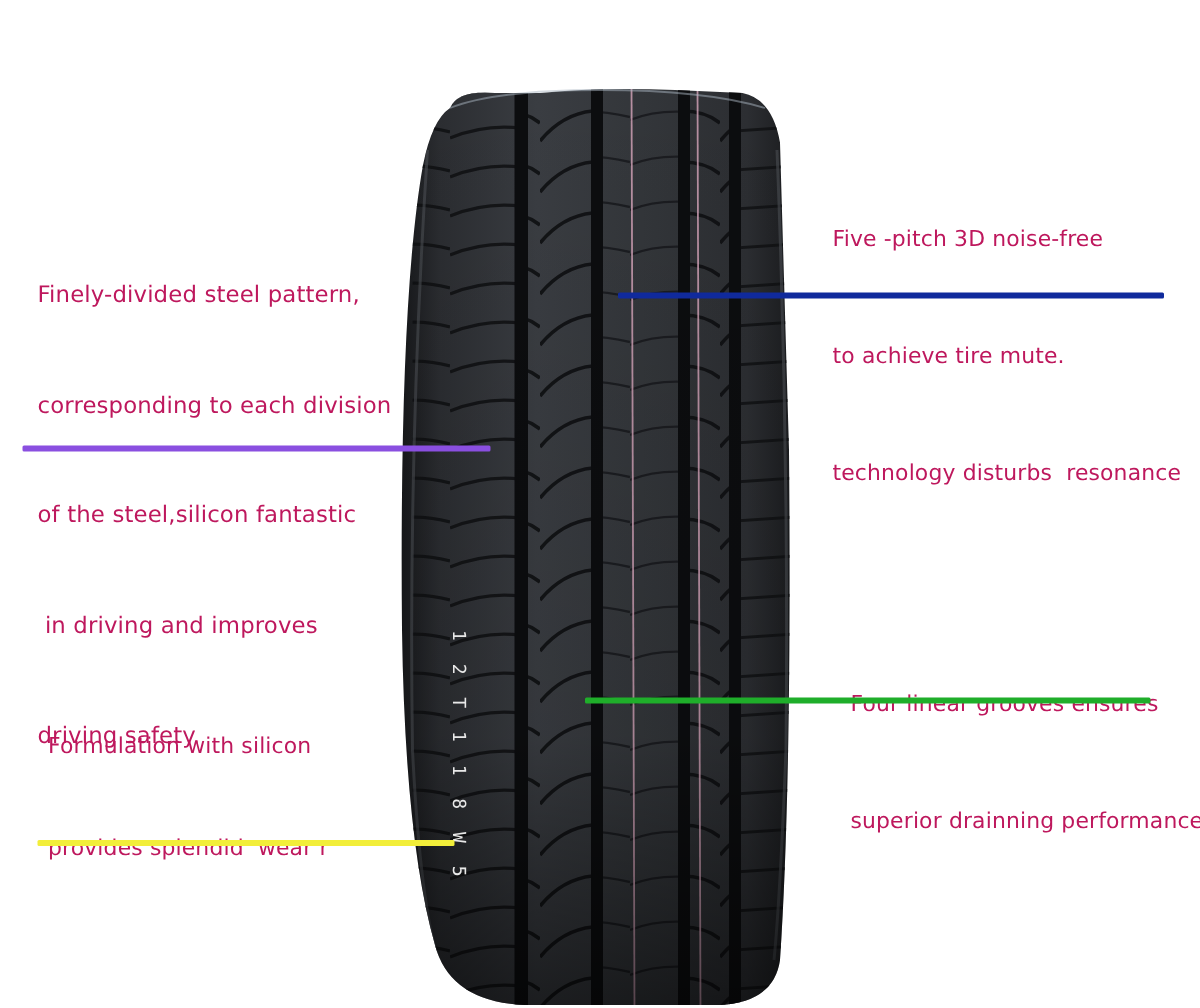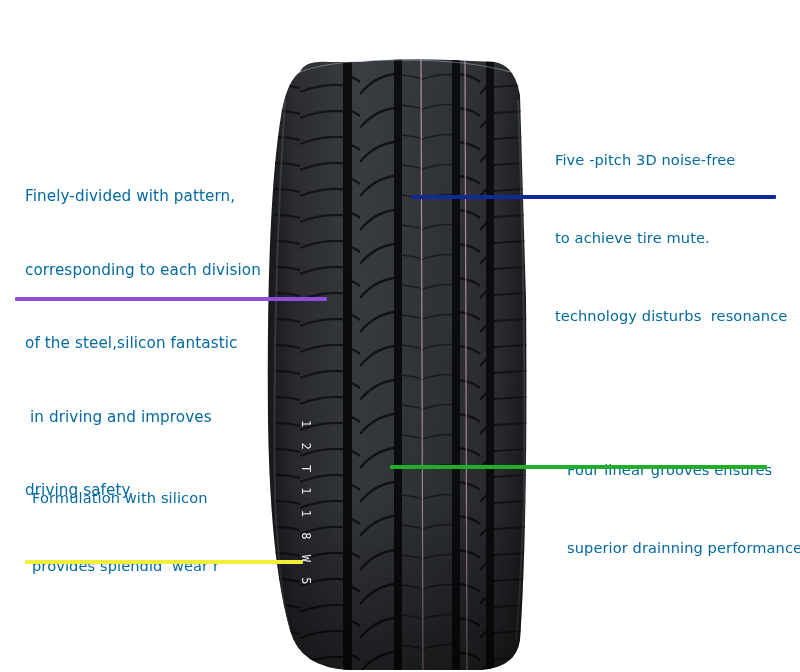--- a/index.html
+++ b/index.html
@@ -1,19 +1,19 @@
 <!DOCTYPE html>
 <html><head>
 <meta charset="utf-8">
 <style>
   html, body { margin: 0; padding: 0; background: #ffffff; }
   body { width: 800px; height: 672px; position: relative; overflow: hidden;
          font-family: "DejaVu Sans", "Liberation Sans", sans-serif; color: #1a1a1a; }
   .tire-wrap { position: absolute; left: 0; top: 0; width: 800px; height: 672px; }
-  .annot { position: absolute; font-size: 15.2px; line-height: 24.5px; color: #0369a1; white-space: pre; letter-spacing: 0.1px; }
+  .annot { position: absolute; font-size: 15.2px; line-height: 24.5px; color: #be185d; white-space: pre; letter-spacing: 0.1px; }
   .annot.small { font-size: 14.6px; line-height: 22.5px; }
   .annot.right { font-size: 14.6px; line-height: 26px; }
   .leader { position: absolute; height: 4px; border-radius: 1px; }
 </style>
 </head>
 <body>
 
 <div class="tire-wrap">
   <svg width="800" height="672" viewBox="0 0 800 672">
     <defs>
@@ -76,21 +76,21 @@
       <g fill="#e8e8e8" font-family="DejaVu Sans Mono, monospace" font-size="12">
         <text x="302" y="420" transform="rotate(90 302 420)" letter-spacing="4">1 2 T  1 1 8  W  5</text>
       </g>
     </g>
 
     <path d="M 300 72 Q 330 60 400 60 Q 470 60 510 72" stroke="#a9b6c2" stroke-width="1.2" fill="none" opacity="0.5"></path>
   </svg>
 </div>
 
 <div class="annot" style="left:25px; top:135px;">
-  <div>Finely-divided with pattern,</div>
+  <div>Finely-divided steel pattern,</div>
   <div>corresponding to each division</div>
   <div>of the steel,silicon fantastic</div>
   <div> in driving and improves</div>
   <div>driving safety.</div>
 </div>
 <div class="leader" style="left:15px; top:297px; width:312px; background:#8a4fe0;"></div>
 
 <div class="annot right" style="left:555px; top:95px;">
   <div>Five -pitch 3D noise-free</div>
   <div>to achieve tire mute.</div>

